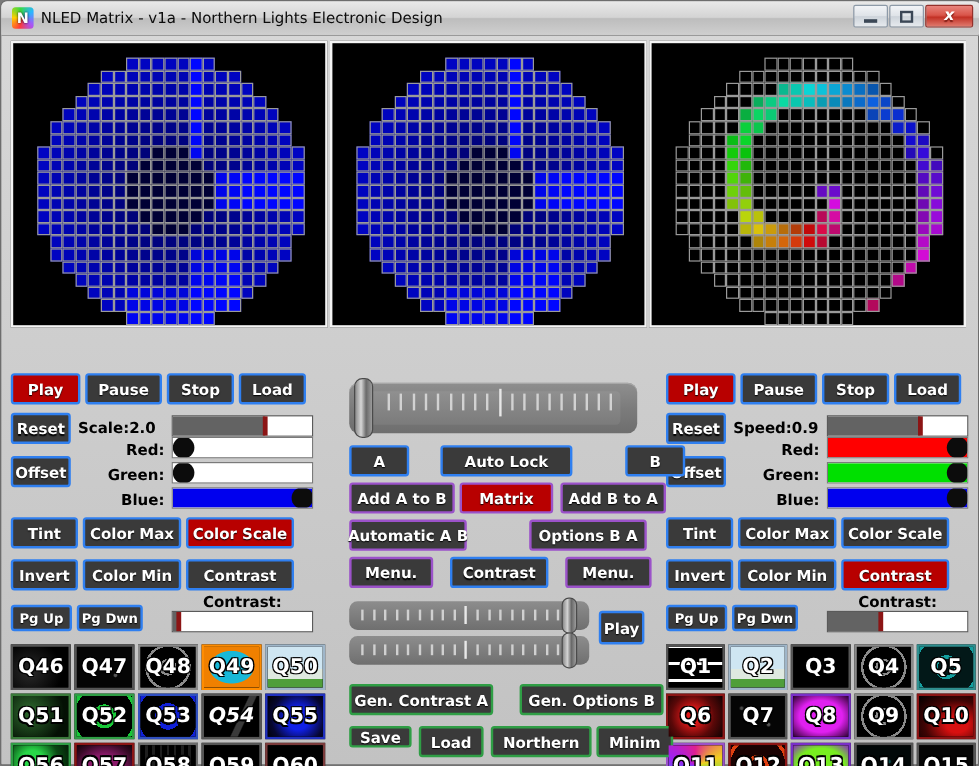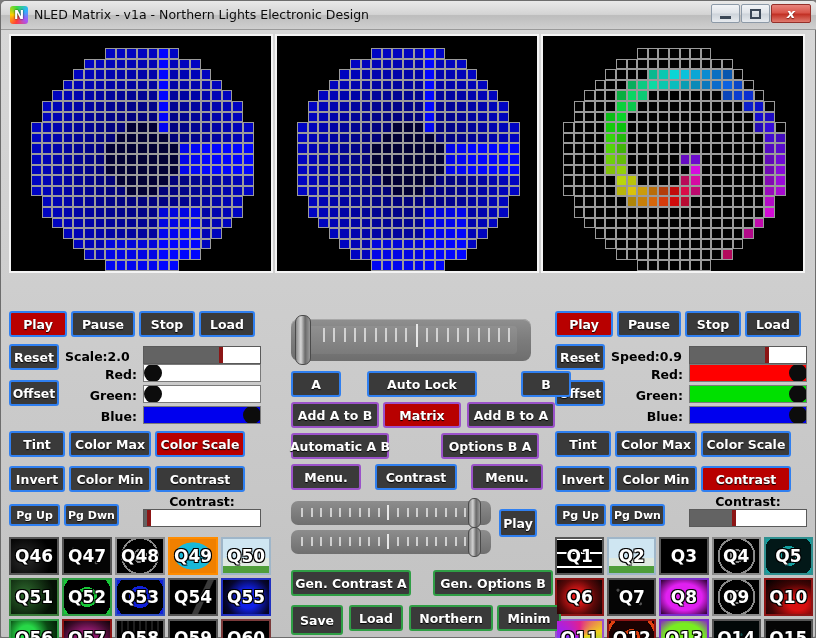--- a/index.html
+++ b/index.html
@@ -1278,21 +1278,21 @@
             <span class="tn">Q51</span>
           </div>
           <div class="thumb" style="border-color: rgb(47, 158, 69);">
             <div class="bgart" style="background: repeating-radial-gradient(circle, rgb(0, 0, 0) 0px, rgb(0, 0, 0) 7px, rgb(24, 200, 56) 7px, rgb(24, 200, 56) 10px, rgb(0, 0, 0) 10px, rgb(0, 0, 0) 18px);"></div>
             <span class="tn">Q52</span>
           </div>
           <div class="thumb" style="border-color: rgb(48, 80, 192);">
             <div class="bgart" style="background: repeating-radial-gradient(circle, rgb(0, 0, 0) 0px, rgb(0, 0, 0) 7px, rgb(16, 32, 216) 7px, rgb(16, 32, 216) 11px, rgb(0, 0, 0) 11px, rgb(0, 0, 0) 18px);"></div>
             <span class="tn">Q53</span>
           </div>
-          <div class="thumb" style="border-color: rgb(85, 85, 85);">
+          <div class="thumb" style="border-color: rgb(85, 85, 85); font-style: italic;">
             <div class="bgart" style="background: linear-gradient(115deg, rgb(0, 0, 0) 60%, rgb(58, 58, 58) 62%, rgb(58, 58, 58) 70%, rgb(0, 0, 0) 72%);"></div>
             <span class="tn">Q54</span>
           </div>
           <div class="thumb" style="border-color: rgb(32, 48, 192);">
             <div class="bgart" style="background: radial-gradient(circle at 55% 55%, rgb(16, 32, 232) 0px, rgb(16, 32, 232) 30%, rgb(6, 6, 48) 70%, rgb(0, 0, 0) 100%);"></div>
             <span class="tn">Q55</span>
           </div>
           <div class="thumb" style="border-color: rgb(47, 158, 69);">
             <div class="bgart" style="background: radial-gradient(circle at 35% 40%, rgb(40, 216, 72) 0px, rgb(40, 216, 72) 25%, rgb(10, 74, 20) 60%, rgb(3, 16, 3) 100%);"></div>
             <span class="tn">Q56</span>
@@ -1553,21 +1553,21 @@
         </div>
         <div class="btn blue" style="position: absolute; left: 494px; top: 478px; width: 38px; height: 28px;">
           <span>Play</span>
         </div>
         <div class="btn green" style="position: absolute; left: 286px; top: 539px; width: 120px; height: 26px;">
           <span>Gen. Contrast A</span>
         </div>
         <div class="btn green" style="position: absolute; left: 428px; top: 539px; width: 120px; height: 26px;">
           <span>Gen. Options B</span>
         </div>
-        <div class="btn green" style="position: absolute; left: 286px; top: 574px; width: 52px; height: 30px; align-items: center;">
+        <div class="btn green" style="position: absolute; left: 286px; top: 574px; width: 52px; height: 18px; align-items: center;">
           <span>Save</span>
         </div>
         <div class="btn green" style="position: absolute; left: 344px; top: 574px; width: 54px; height: 26px;">
           <span>Load</span>
         </div>
         <div class="btn green" style="position: absolute; left: 404px; top: 574px; width: 84px; height: 26px;">
           <span>Northern</span>
         </div>
         <div class="btn green" style="position: absolute; left: 492px; top: 574px; width: 64px; height: 26px;">
           <span>Minim</span>

